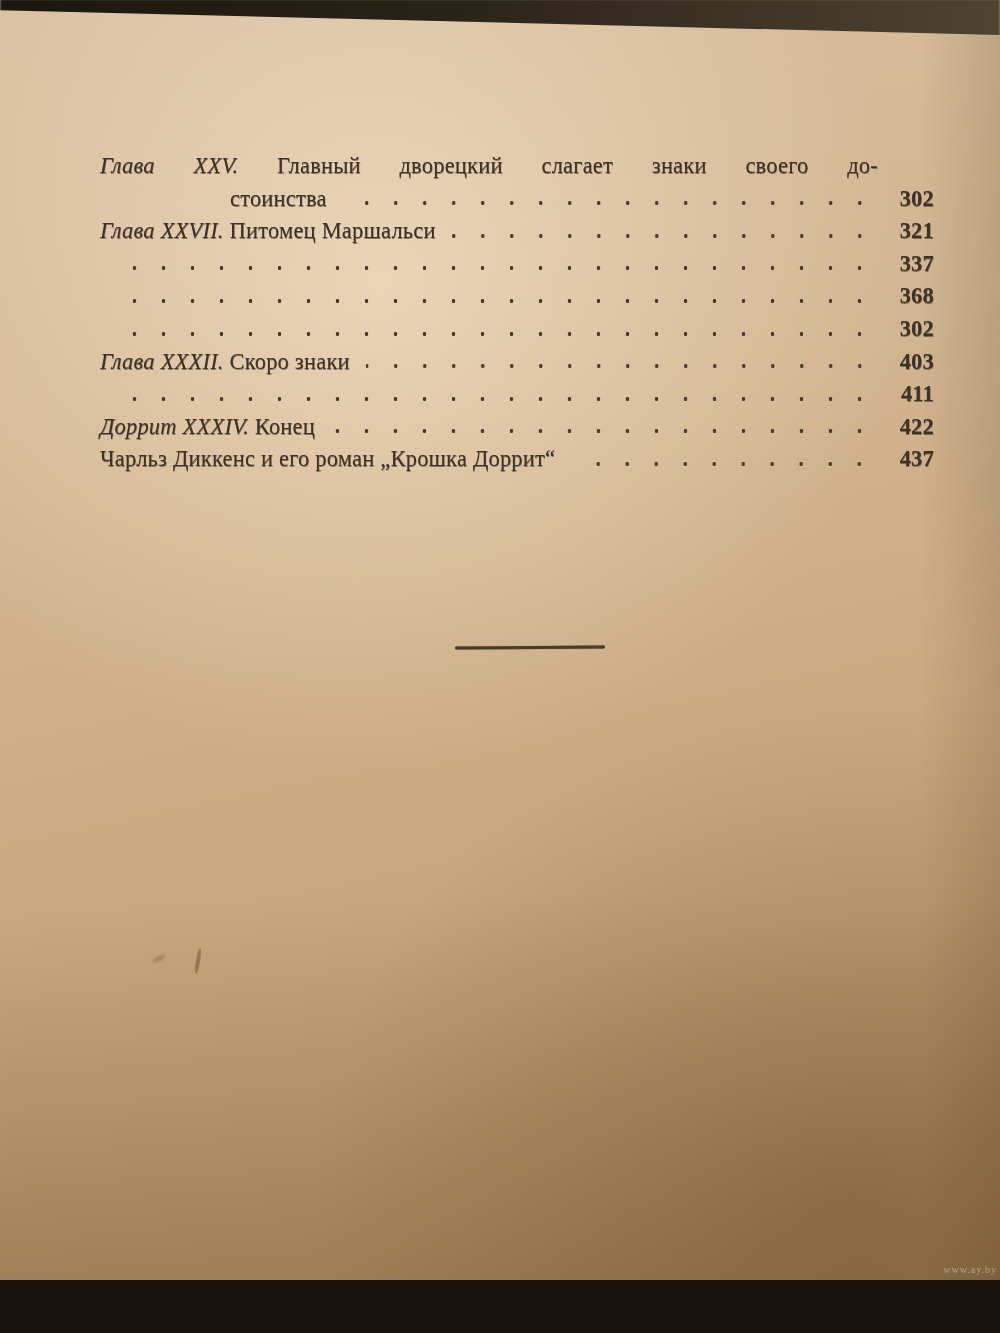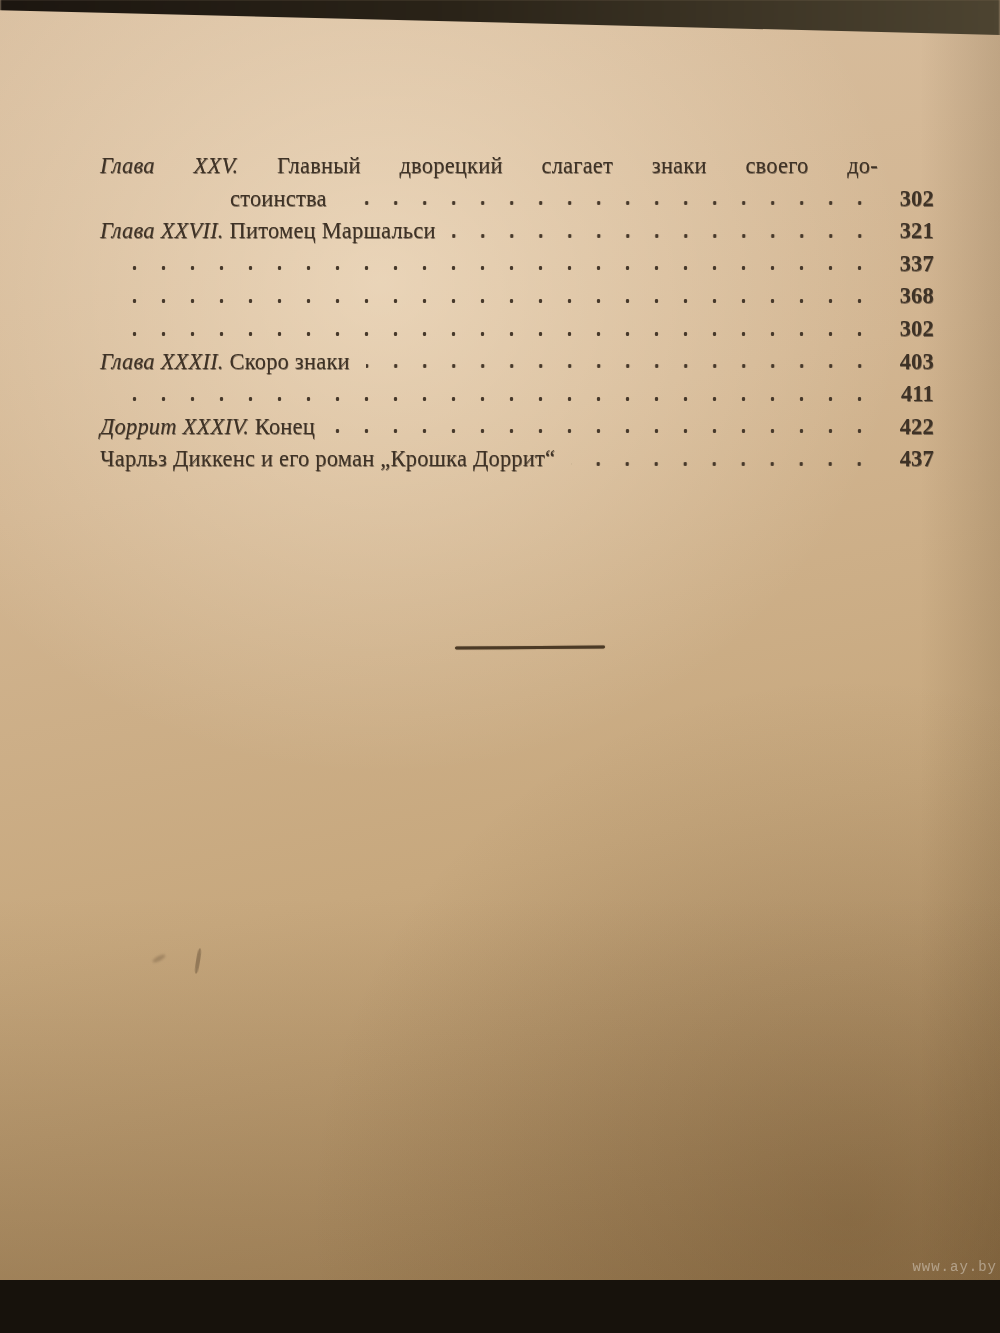--- a/index.html
+++ b/index.html
@@ -101,22 +101,22 @@
     height: 5px;
     border-radius: 50%;
     background: rgba(96,76,52,0.32);
     transform: rotate(-28deg);
     filter: blur(1px);
   }
   .watermark {
     position: absolute;
     right: 3px;
     bottom: 5px;
-    font-family: Liberation Mono, monospace;
-    font-size: 14px;
+    font-family: Liberation Serif, serif;
+    font-size: 10px;
     letter-spacing: 1px;
     color: rgba(255,255,255,0.38);
   }
 </style>
 </head>
 <body>
 
 <div class="photo">
   <div class="top-edge"></div>
 

